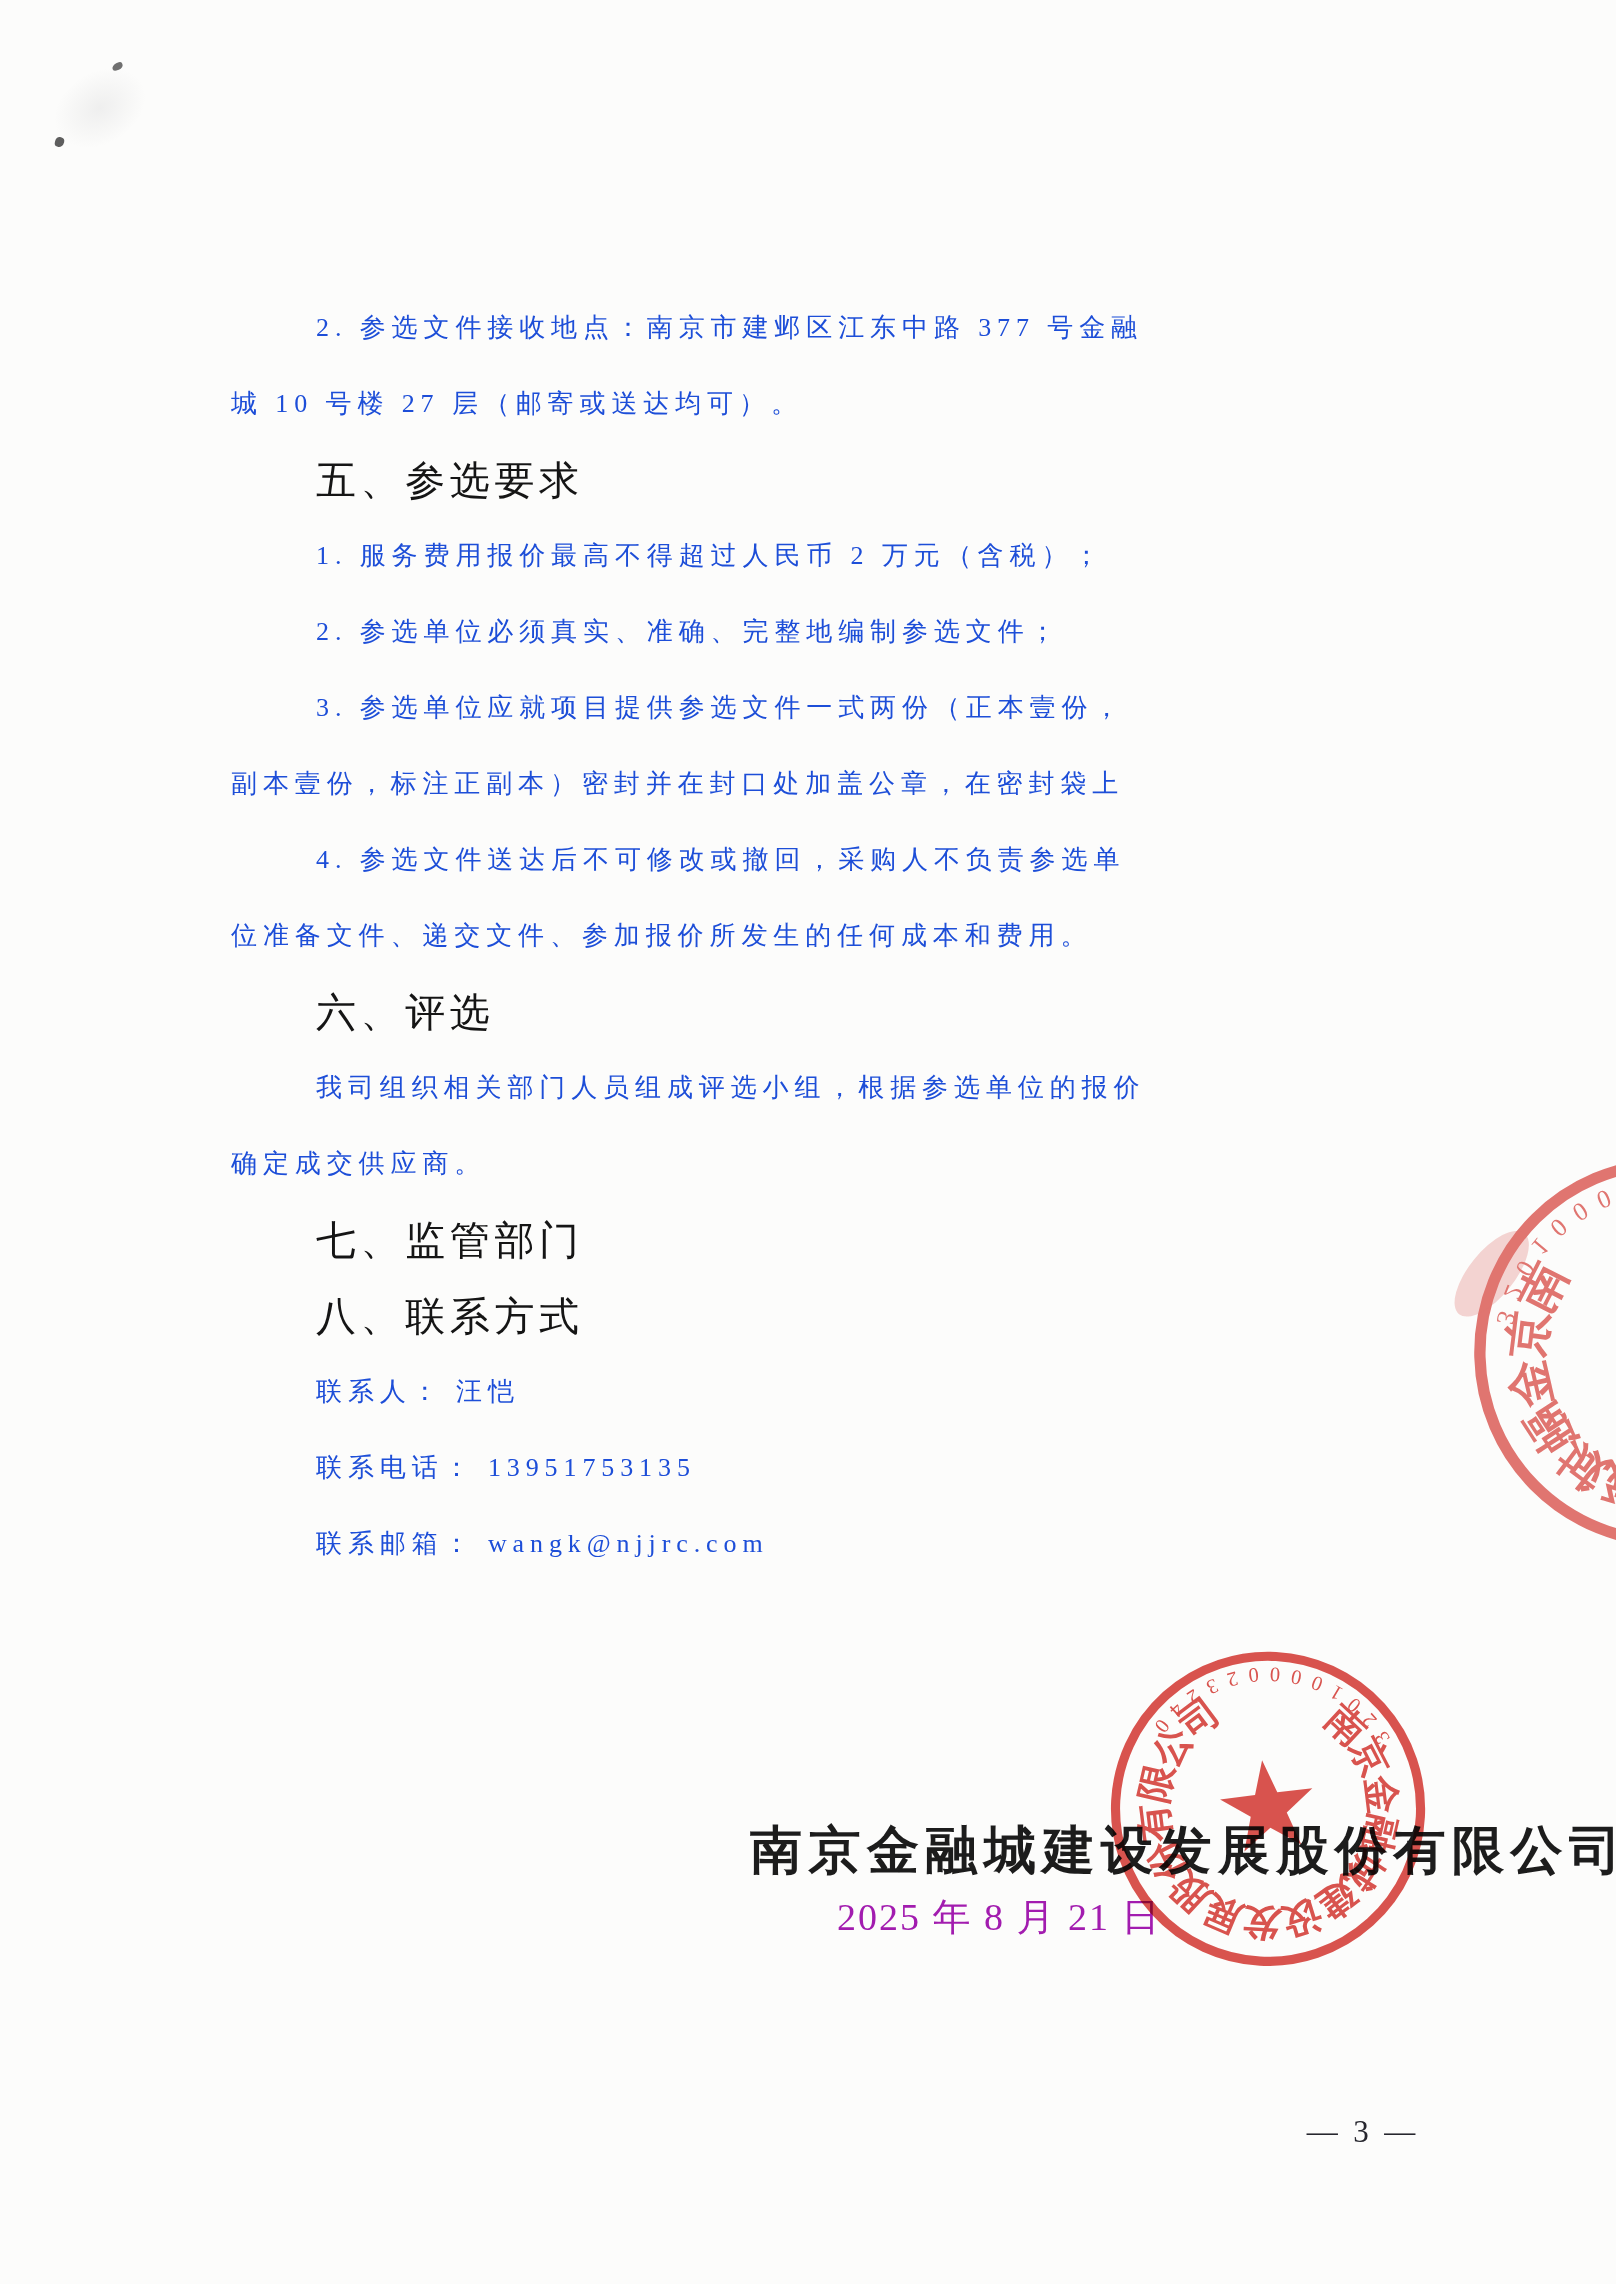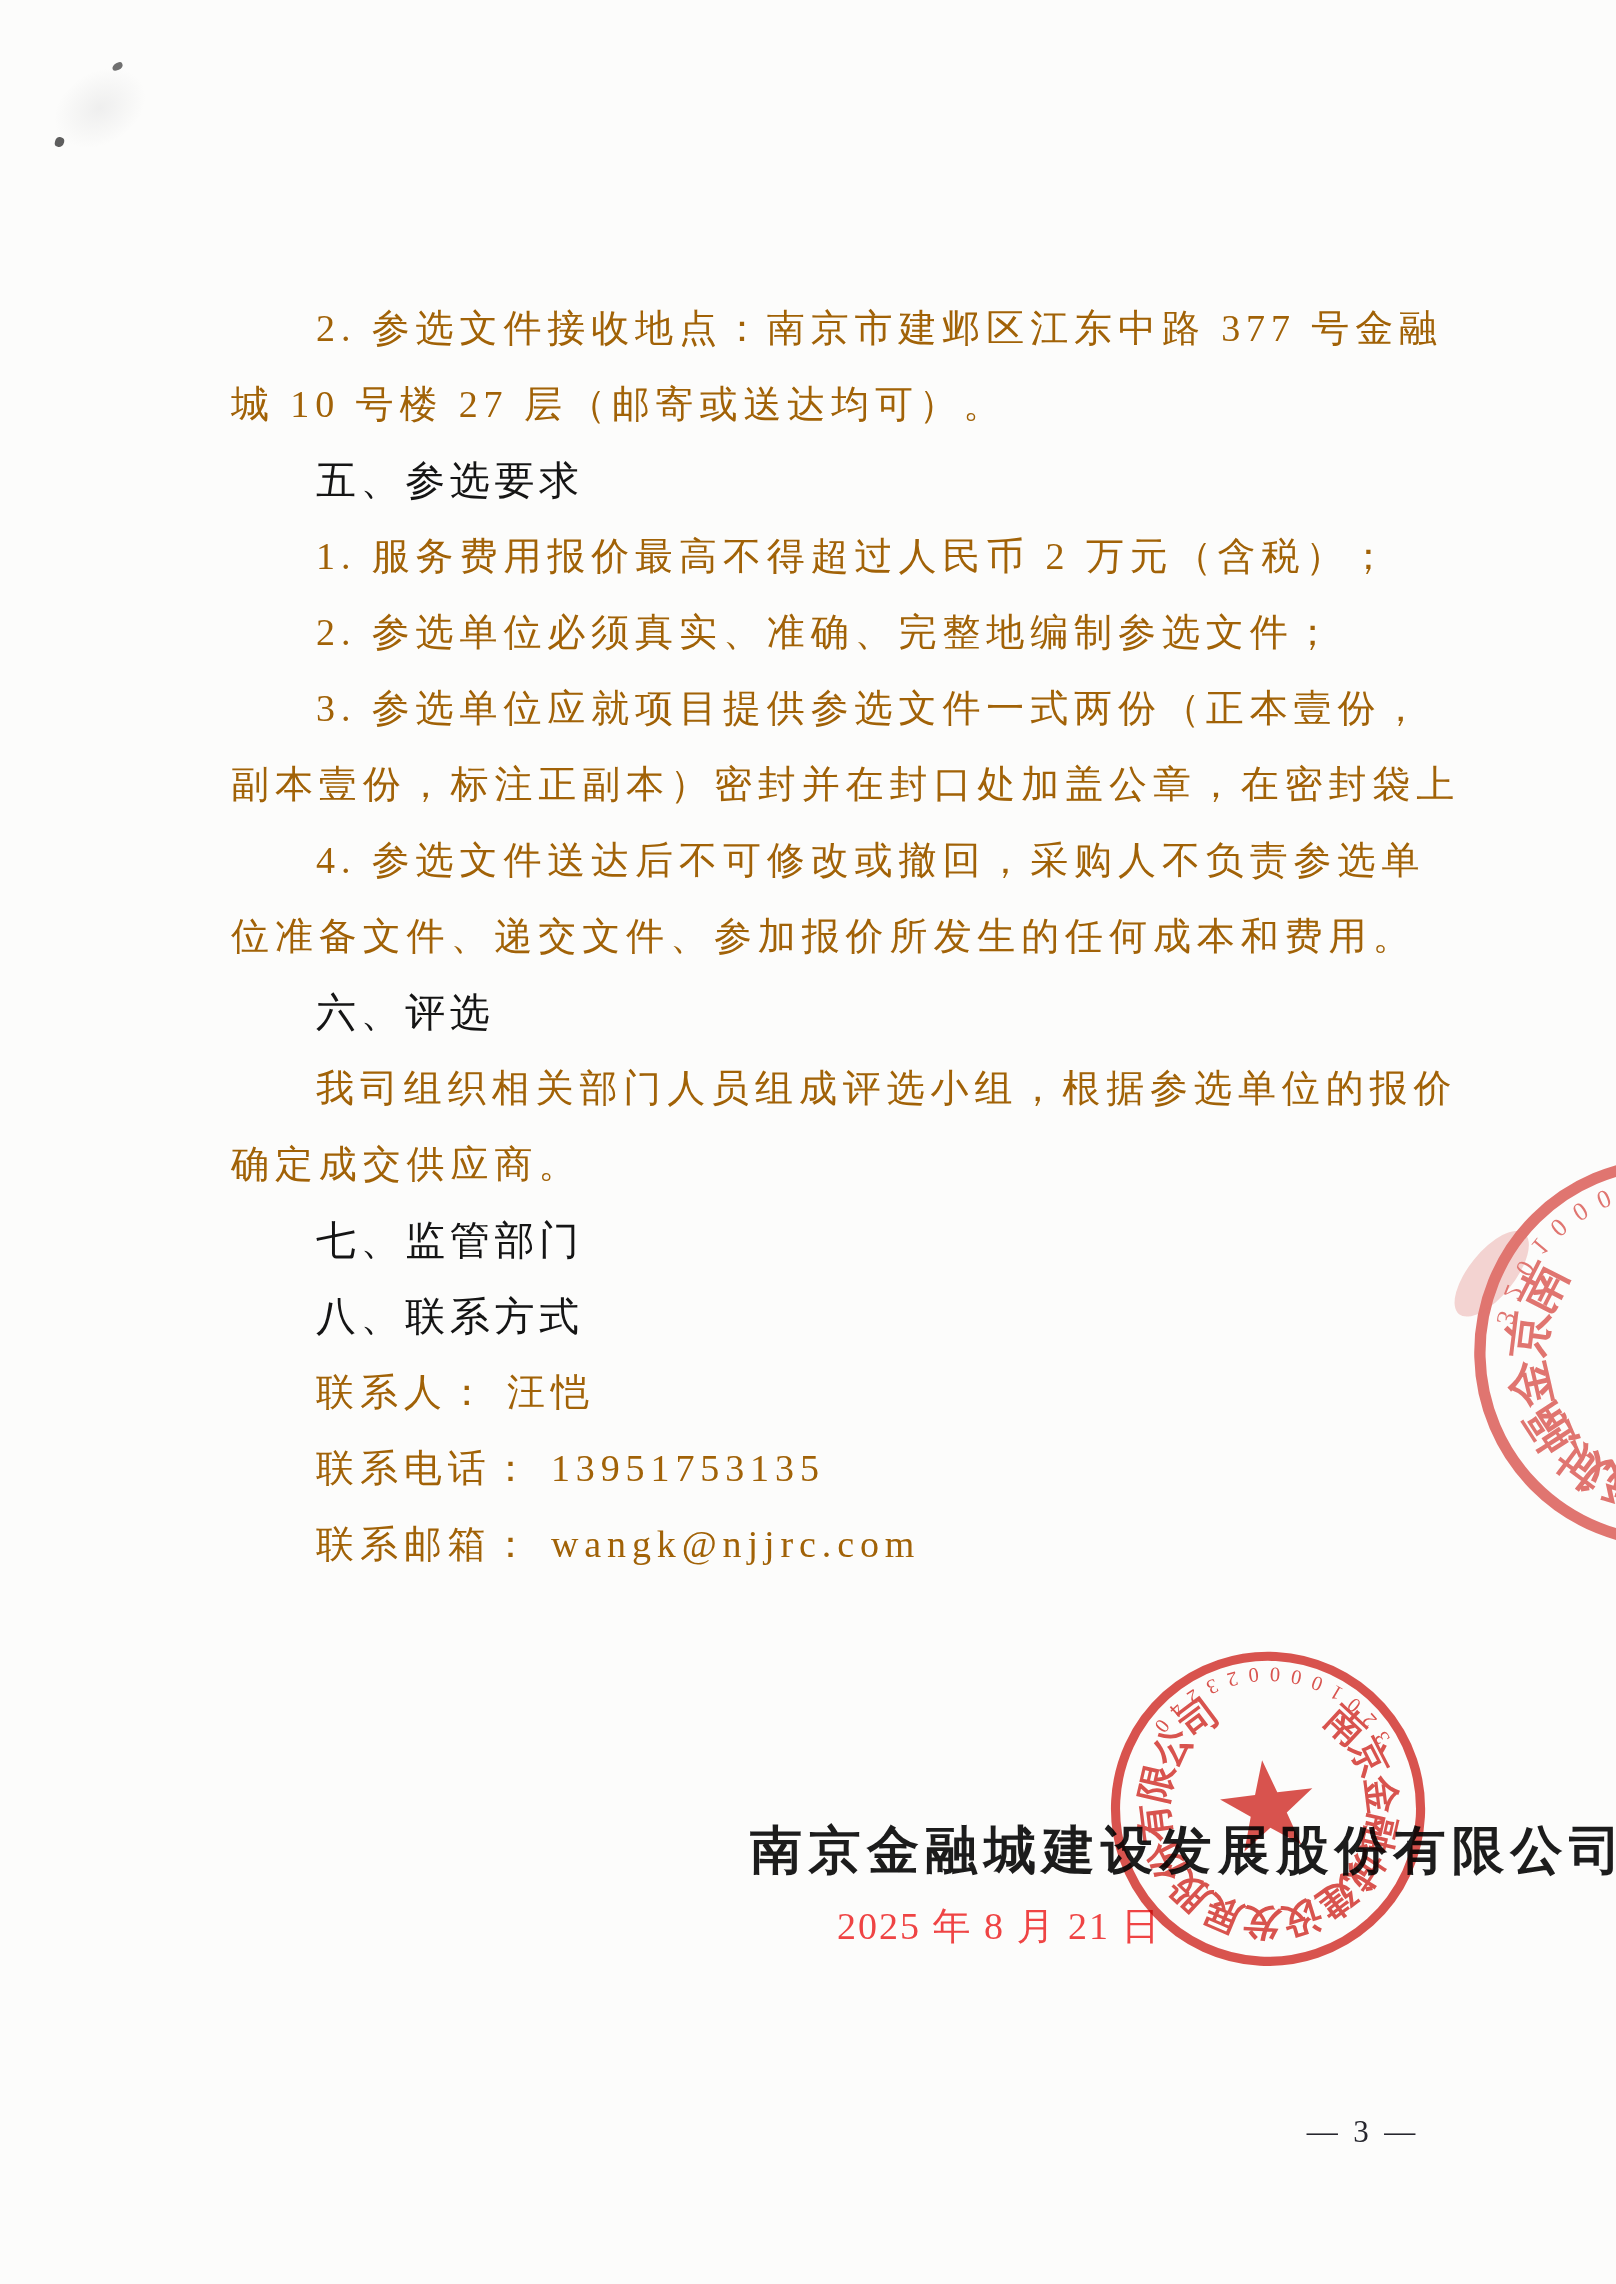--- a/index.html
+++ b/index.html
@@ -11,45 +11,44 @@
     font-family:"Liberation Serif", serif;
   }
   
   .content{
     position:absolute;
     top:290px;left:231px;width:1212px;
   }
   .line{
     height:76px;line-height:76px;
     white-space:nowrap;
-    font-size:38px;
+    font-size:26px;
     letter-spacing:5.9px;
-    color:#a16207;
+    color:#1d4ed8;
     font-family:"Liberation Serif", serif;
   }
   .line.indent{padding-left:85px;}
   .line.heading{
     font-family:"Liberation Sans", sans-serif;
     font-weight:normal;
     font-size:40px;
     letter-spacing:4.6px;
     color:#151515;
   }
   
   .company-line{
     position:absolute;top:1816px;left:750px;
     font-size:52px;letter-spacing:6.5px;color:#1c1c1c;
     white-space:nowrap;
     font-weight:bold;
   }
   .date-line{
     position:absolute;top:1892px;left:837px;
-    font-size:38px;letter-spacing:2px;color:#ef4444;
+    font-size:38px;letter-spacing:2px;color:#a21caf;
     white-space:nowrap;
-    margin-top:9px;
   }
   .page-number{
     position:absolute;top:2114px;left:1265px;width:196px;
     text-align:center;font-size:31px;letter-spacing:3.9px;color:#26262e;
     white-space:nowrap;
   }
   
   .speck{position:absolute;}
   .speck-a{left:112px;top:63px;width:11px;height:7.2px;background:#575757;border-radius:62% 40% 55% 45%;transform:rotate(-24deg);opacity:.85;}
   .speck-b{left:55px;top:137px;width:8.5px;height:10.4px;background:#4c4c4c;border-radius:50% 46% 60% 42%;transform:rotate(14deg);opacity:.9;}

